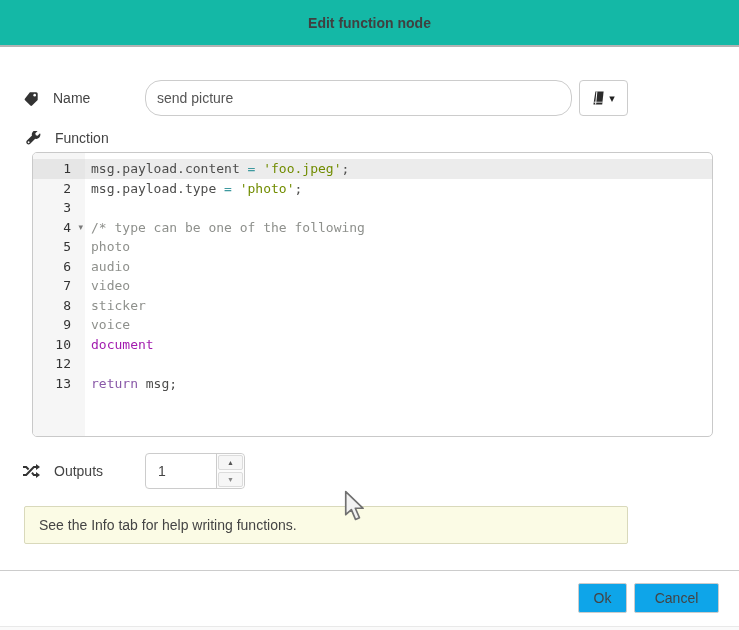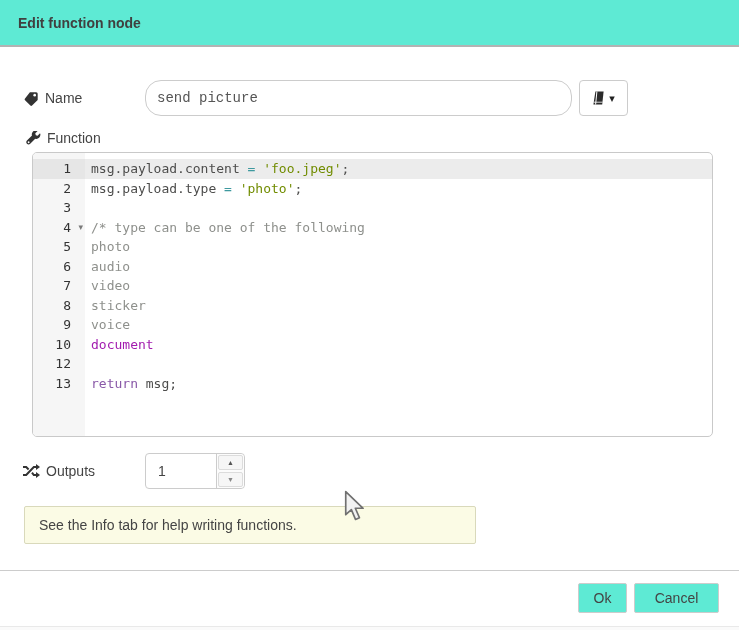--- a/index.html
+++ b/index.html
@@ -4,41 +4,41 @@
 <style>
   html,body{margin:0;padding:0;}
   body{
     width:739px;height:630px;position:relative;background:#fff;
     font-family:"Liberation Sans", sans-serif;overflow:hidden;
     -webkit-font-smoothing:antialiased;
   }
   
   .dlg-header{
     position:absolute;left:0;top:0;width:739px;height:47px;
-    background:#5eead4;border-bottom:2px solid #b3b3b3;
-    display:flex;align-items:center;padding:0 18px;box-sizing:border-box;
+    background:#14b8a6;border-bottom:2px solid #b3b3b3;
+    display:flex;align-items:center;padding:0 0;box-sizing:border-box;justify-content:center;
   }
   .dlg-title{font-size:14px;font-weight:bold;color:#404040;}
 
   
   .field-label{
-    position:absolute;display:flex;align-items:center;gap:6px;
+    position:absolute;display:flex;align-items:center;gap:14px;
     font-size:14px;color:#444;
   }
   .field-label svg{flex:none;}
   #name-label{left:24px;top:80px;height:36px;}
   #function-label{left:26px;top:128px;height:20px;justify-content:center;}
   #outputs-label{left:23px;top:453px;height:36px;}
 
   
   .text-input{
     position:absolute;left:145px;top:80px;width:427px;height:36px;
     box-sizing:border-box;border:1px solid #ccc;border-radius:16px;
     padding:0 11px;font-size:14px;color:#555;background:#fff;outline:none;
-    font-family:Liberation Mono, monospace;
+    font-family:Liberation Sans, sans-serif;
   }
   .library-btn{
     position:absolute;left:579px;top:80px;width:49px;height:36px;
     box-sizing:border-box;border:1px solid #ccc;border-radius:4px;background:#fff;
     display:flex;align-items:center;justify-content:center;gap:4px;cursor:pointer;
   }
   .caret{font-size:11px;color:#222;line-height:1;}
 
   
   .editor{
@@ -80,30 +80,30 @@
   .spinner .sp-btn{
     flex:1;margin:1px;border:1px solid #dcdcdc;border-radius:2px;background:#f6f6f6;
     display:flex;align-items:center;justify-content:center;cursor:pointer;
     font-size:7px;line-height:1;
   }
   .spinner .sp-up{color:#555;}
   .spinner .sp-down{color:#888;}
 
   
   .form-tips{
-    position:absolute;left:24px;top:506px;width:452px;height:38px;
+    position:absolute;left:24px;top:506px;width:604px;height:38px;
     box-sizing:border-box;background:#fbfbe5;border:1px solid #d9d9bb;border-radius:2px;
     display:flex;align-items:center;padding:0 14px;font-size:14px;color:#444;
   }
 
   
   .footer-sep{position:absolute;left:0;top:570px;width:739px;height:1px;background:#ccc;}
   .dlg-btn{
     position:absolute;top:583px;height:30px;box-sizing:border-box;
-    border:1px solid #ccc;border-radius:2px;background:#5eead4;
+    border:1px solid #ccc;border-radius:2px;background:#0ea5e9;
     display:flex;align-items:center;justify-content:center;
     font-size:14px;color:#444;cursor:pointer;
   }
   #ok-btn{left:578px;width:49px;}
   #cancel-btn{left:634px;width:85px;}
   .bottom-strip{
     position:absolute;left:0;top:626px;width:739px;height:4px;
     background:#fafafa;border-top:1px solid #e9e9e9;
   }
 

